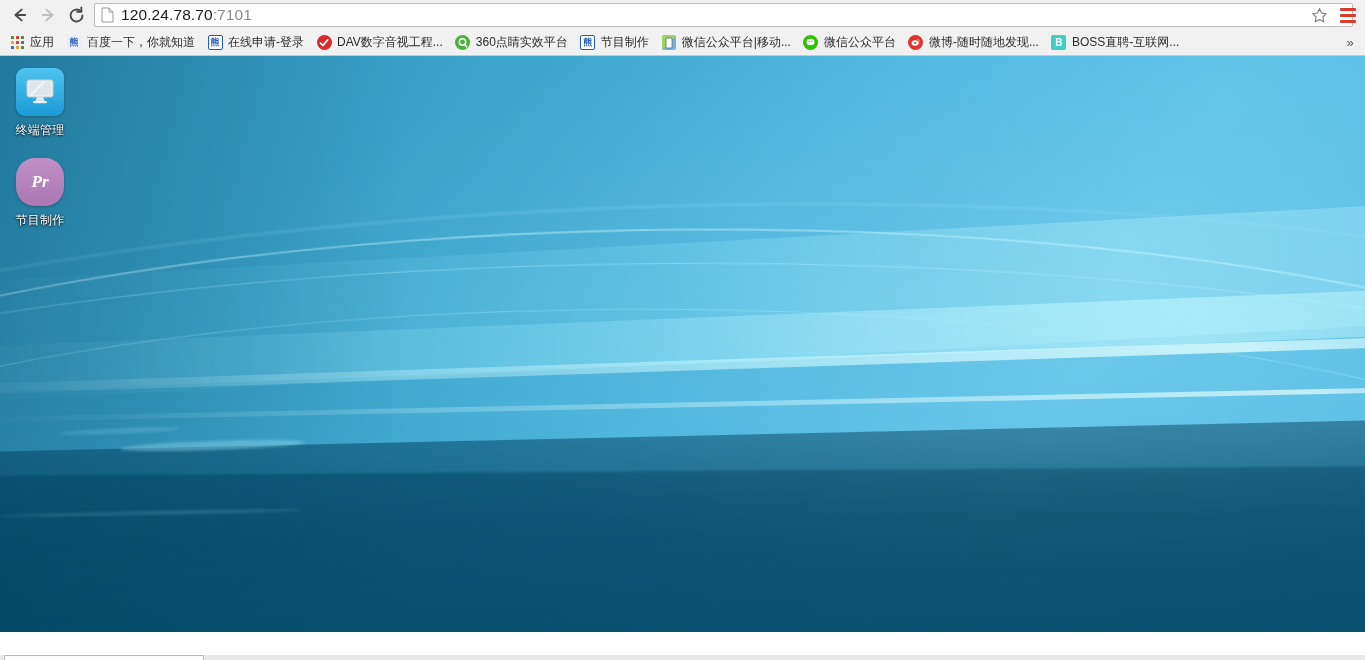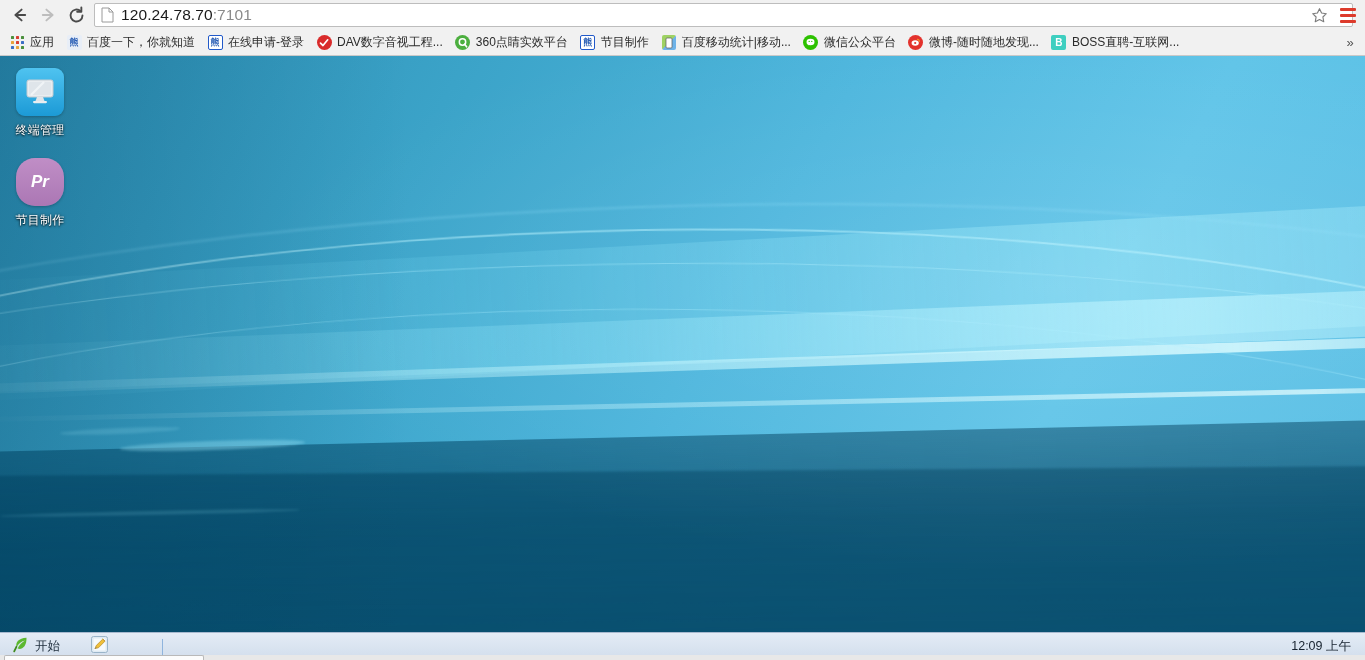--- a/index.html
+++ b/index.html
@@ -159,20 +159,21 @@
     display:flex;align-items:center;justify-content:center;
   }
 
   
   .desktop {
     position: absolute;
     top: 56px; left: 0;
     width: 1365px; height: 576px;
     overflow: hidden;
     background: linear-gradient(118deg, #2b8bb0 0%, #3ba3c8 28%, #4db6dd 52%, #5fc4e8 74%, #57bde4 100%);
+    font-family: Liberation Serif, serif;
   }
   .wp-layer { position: absolute; left: 0; top: 0; width: 100%; height: 100%; }
 
   
   .band {
     position: absolute;
     left: -8%;
     width: 116%;
     transform-origin: left center;
   }
@@ -489,21 +490,21 @@
       </div>
 
       <div class="bm">
         <span class="bm-ico">
           <span class="ic-mobile">
             <svg width="8" height="12" viewBox="0 0 8 12">
                 <rect x="1" y="1" width="6" height="10" rx="1" fill="#fff" stroke="#5a5a5a" stroke-width=".7"></rect>
               </svg>
           </span>
         </span>
-        <span class="bm-label">百度移动统计|移动...</span>
+        <span class="bm-label">微信公众平台|移动...</span>
       </div>
 
       <div class="bm">
         <span class="bm-ico">
           <span class="ic-wechat">
             <svg width="11" height="11" viewBox="0 0 11 11">
                 <ellipse cx="5.5" cy="5" rx="4" ry="3.2" fill="#fff"></ellipse>
                 <path d="M3 7.8 L4.2 7 L3.4 8.6 Z" fill="#fff"></path>
                 <circle cx="4.2" cy="4.4" r=".65" fill="#2dc100"></circle>
                 <circle cx="6.8" cy="4.4" r=".65" fill="#2dc100"></circle>
@@ -574,47 +575,17 @@
         <div class="dicon-img img-pr">
           <span>Pr</span>
         </div>
         <div class="dicon-label">节目制作</div>
       </div>
 
 
     </div>
   </div>
 
-  <div class="taskbar">
-
-    <div class="start-btn">
-      <span>
-        <svg width="17" height="17" viewBox="0 0 17 17">
-          <path d="M14.5 1.8 C6.5 2.2 3.2 6.4 4.6 11.2 C6.4 7.6 9.8 5.4 13 4.6 C10.2 6.6 7.2 8.8 5.6 12.6 C9.8 14.2 14.8 10.6 14.5 1.8 Z" fill="#5cb830"></path>
-          <path d="M4.4 10.8 L2.2 15.4" stroke="#3f8a20" stroke-width="1.8" stroke-linecap="round"></path>
-        </svg>
-      </span>
-      <span class="start-label">开始</span>
-    </div>
-
-    <div class="tb-icon">
-      <span>
-        <svg width="19" height="19" viewBox="0 0 19 19">
-          <rect x="1.5" y="1.5" width="16" height="16" rx="2" fill="#dfeaf3" stroke="#9ab4c9" stroke-width="1"></rect>
-          <rect x="3.5" y="3.5" width="12" height="12" rx="1" fill="#f6fafd"></rect>
-          <path d="M5 13.6 L6.2 10.6 L12.8 4 L15 6.2 L8.4 12.8 Z" fill="#f0c03a" stroke="#b4892a" stroke-width=".7" stroke-linejoin="round"></path>
-          <path d="M12.8 4 L15 6.2" stroke="#b4892a" stroke-width=".7"></path>
-          <path d="M5 13.6 L6.2 12.4" stroke="#6b6b6b" stroke-width=".8"></path>
-        </svg>
-      </span>
-    </div>
-
-    <div class="tb-sep"></div>
-
-    <div class="tb-spacer"></div>
-
-    <div class="tb-clock">12:09 上午</div>
-  </div>
 
   <div class="bottom-strip"></div>
   <div class="bottom-fragment"></div>
 
 </div>
 
 </body></html>

